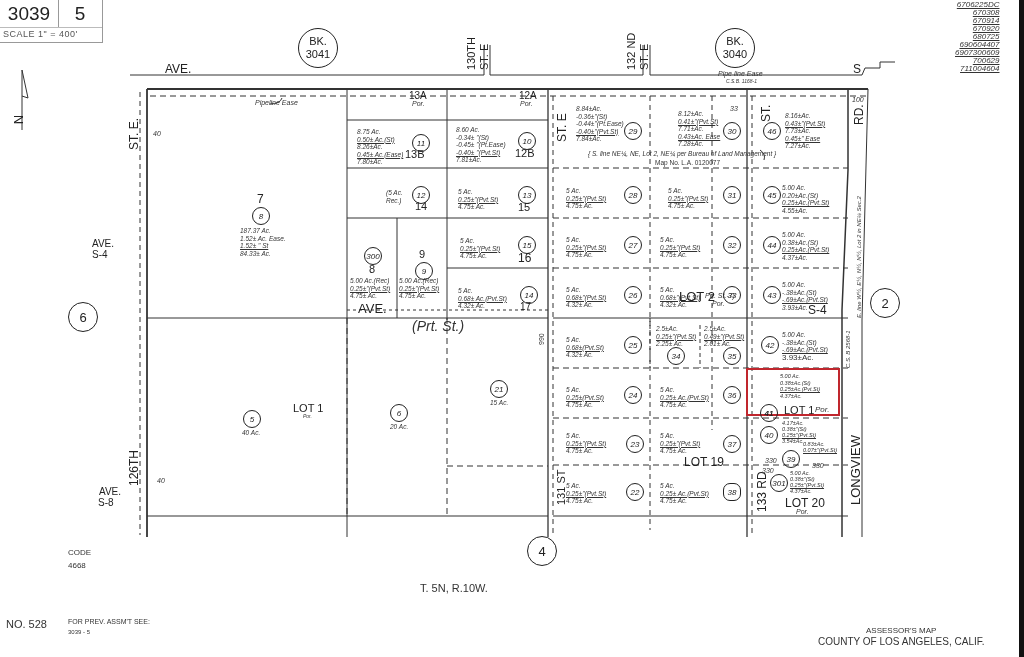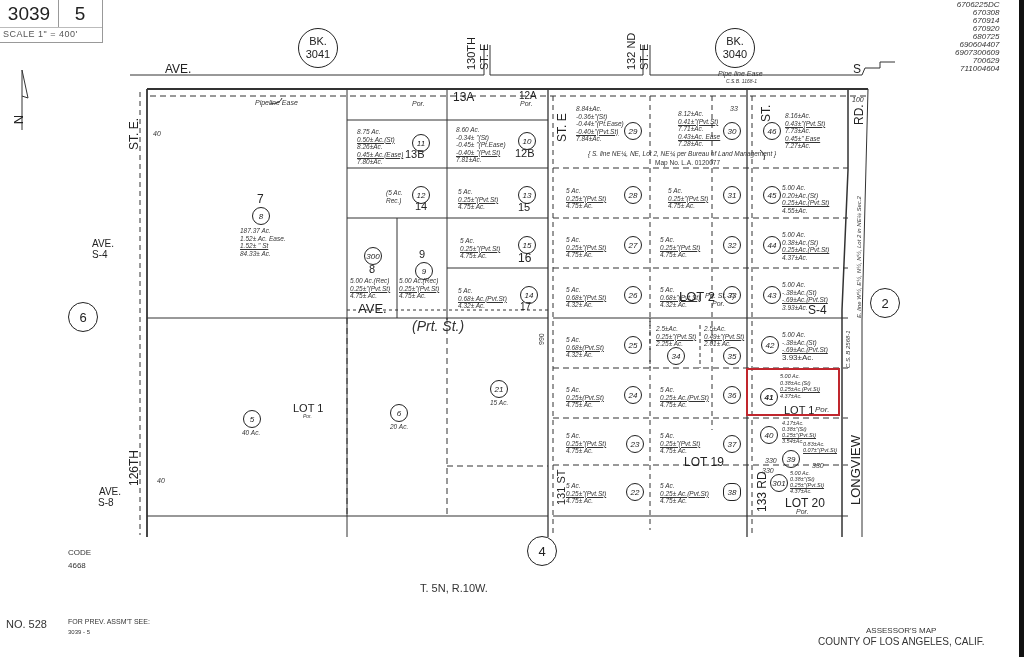--- a/index.html
+++ b/index.html
@@ -2,21 +2,21 @@
 <html><head>
 <meta charset="utf-8">
 <style>
   html,body{margin:0;padding:0;background:#fff;}
   body{width:1024px;height:657px;position:relative;overflow:hidden;font-family:"Liberation Sans",sans-serif;color:#222;}
   svg.lines{position:absolute;left:0;top:0;width:1024px;height:657px;}
   .hdr-box{position:absolute;left:0;top:0;width:102px;height:42px;border-right:1px solid #999;border-bottom:1px solid #999;}
   .hdr-book{position:absolute;left:0;top:0;width:58px;height:27px;border-right:1px solid #999;border-bottom:1px solid #bbb;font-size:19px;text-align:center;line-height:27px;}
   .hdr-page{position:absolute;left:58px;top:0;width:44px;height:27px;border-bottom:1px solid #bbb;font-size:19px;text-align:center;line-height:27px;}
   .hdr-scale{position:absolute;left:3px;top:29px;font-size:9px;color:#555;letter-spacing:.5px;}
-  .stamps{position:absolute;left:955px;top:1px;font-size:8px;line-height:8px;font-style:italic;color:#333;text-align:right;}
+  .stamps{position:absolute;left:955px;top:1px;font-size:8px;line-height:8px;font-style:italic;color:#333;text-align:right;text-decoration:underline;}
   .stamps div{white-space:nowrap;}
   .bk{position:absolute;width:38px;height:38px;border:1.5px solid #222;border-radius:50%;font-size:11px;text-align:center;line-height:13px;display:flex;align-items:center;justify-content:center;}
   .circ{position:absolute;border:1.3px solid #222;border-radius:50%;text-align:center;display:flex;align-items:center;justify-content:center;font-style:italic;}
   .circ.big{width:28px;height:28px;font-size:13px;font-style:normal;}
   .circ.sm{width:16px;height:16px;font-size:8px;}
   .lbl{position:absolute;white-space:nowrap;}
   .street{font-size:11px;color:#222;}
   .vert{transform:rotate(-90deg);transform-origin:left top;}
   .acre{position:absolute;font-size:6.5px;font-style:italic;line-height:7.5px;color:#333;white-space:nowrap;}
   .acre .u{text-decoration:underline;}
@@ -154,21 +154,21 @@
 <div class="note vert" style="left:845px;top:368px;font-size:6px;">C.S. B 2568-1</div>
 <div class="note" style="left:852px;top:96px;">100</div>
 <div class="note vert" style="left:538px;top:345px;font-size:7px;font-style:normal;">990</div>
 <div class="note" style="left:765px;top:457px;">330</div>
 <div class="note" style="left:762px;top:467px;">330</div>
 <div class="note" style="left:812px;top:462px;">330</div>
 <div class="note" style="left:153px;top:130px;">40</div>
 <div class="note" style="left:157px;top:477px;">40</div>
 <div class="note" style="left:730px;top:105px;">33</div>
 
-<div class="lbl" style="left:409px;top:90px;font-size:12px;margin-left:44px;">13A</div>
+<div class="lbl" style="left:409px;top:90px;font-size:10px;">13A</div>
 <div class="lbl note" style="left:412px;top:100px;">Por.</div>
 <div class="lbl" style="left:519px;top:90px;font-size:10px;">12A</div>
 <div class="lbl note" style="left:520px;top:100px;">Por.</div>
 <div class="lbl" style="left:293px;top:402px;font-size:11px;">LOT 1</div>
 <div class="lbl note" style="left:303px;top:413px;font-size:5px;">Por.</div>
 <div class="lbl" style="left:679px;top:289px;font-size:13px;">LOT 2</div>
 <div class="lbl note" style="left:712px;top:300px;">Por.</div>
 <div class="lbl" style="left:684px;top:455px;font-size:12px;">LOT 19</div>
 <div class="lbl" style="left:785px;top:496px;font-size:12px;">LOT 20</div>
 <div class="lbl note" style="left:796px;top:508px;">Por.</div>
@@ -397,21 +397,21 @@
     <div>4.75± Ac.</div>
   </div>
 
 <div class="circ sm" style="left:723px;top:386px;">36</div>
 <div class="acre" style="left:660px;top:386px;">
     <div>5 Ac.</div>
     <div class="u">0.25± Ac.(Pvt.St)</div>
     <div>4.75± Ac.</div>
   </div>
 
-<div class="circ sm" style="left:760px;top:388px;font-weight:bold;">41</div>
+<div class="circ sm" style="left:760px;top:404px;font-weight:bold;">41</div>
 <div class="acre" style="left:780px;top:373px;font-size:5.5px;line-height:6.5px;">
     <div>5.00 Ac.</div>
     <div>0.38±Ac.(St)</div>
     <div class="u">0.25±Ac.(Pvt.St)</div>
     <div>4.37±Ac.</div>
   </div>
 
 <div class="circ sm" style="left:626px;top:435px;">23</div>
 <div class="acre" style="left:566px;top:432px;">
     <div>5 Ac.</div>

